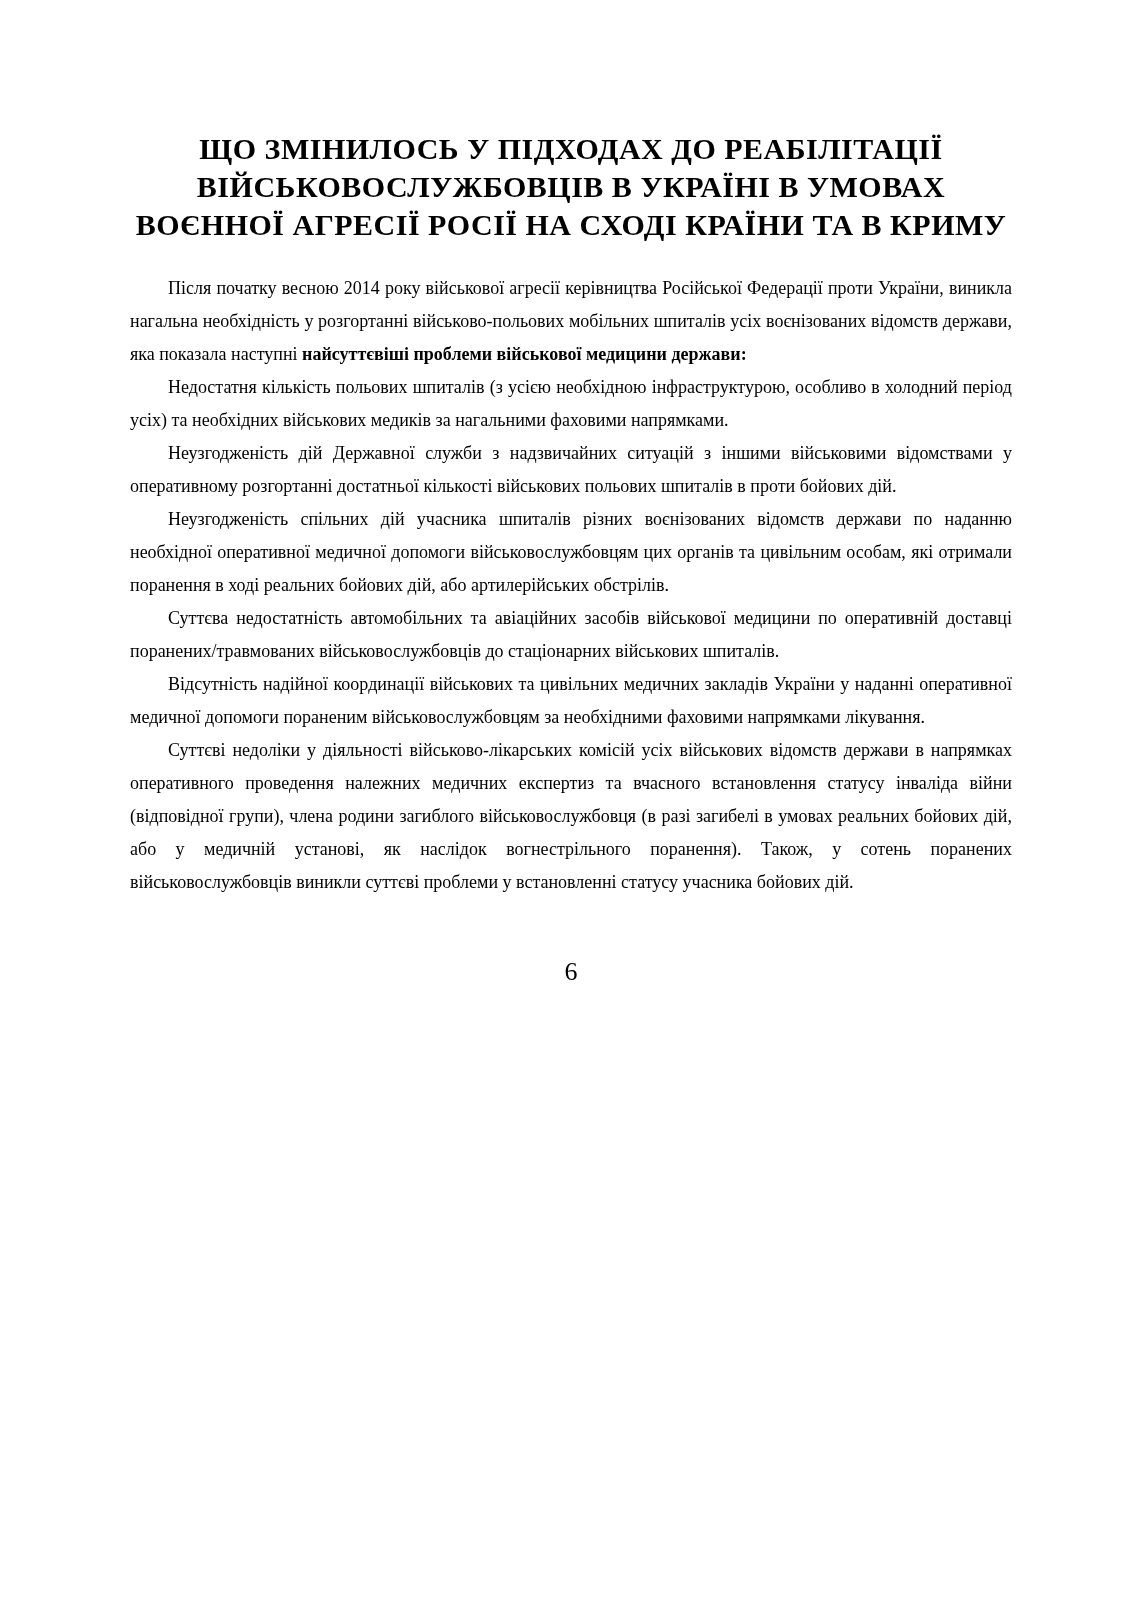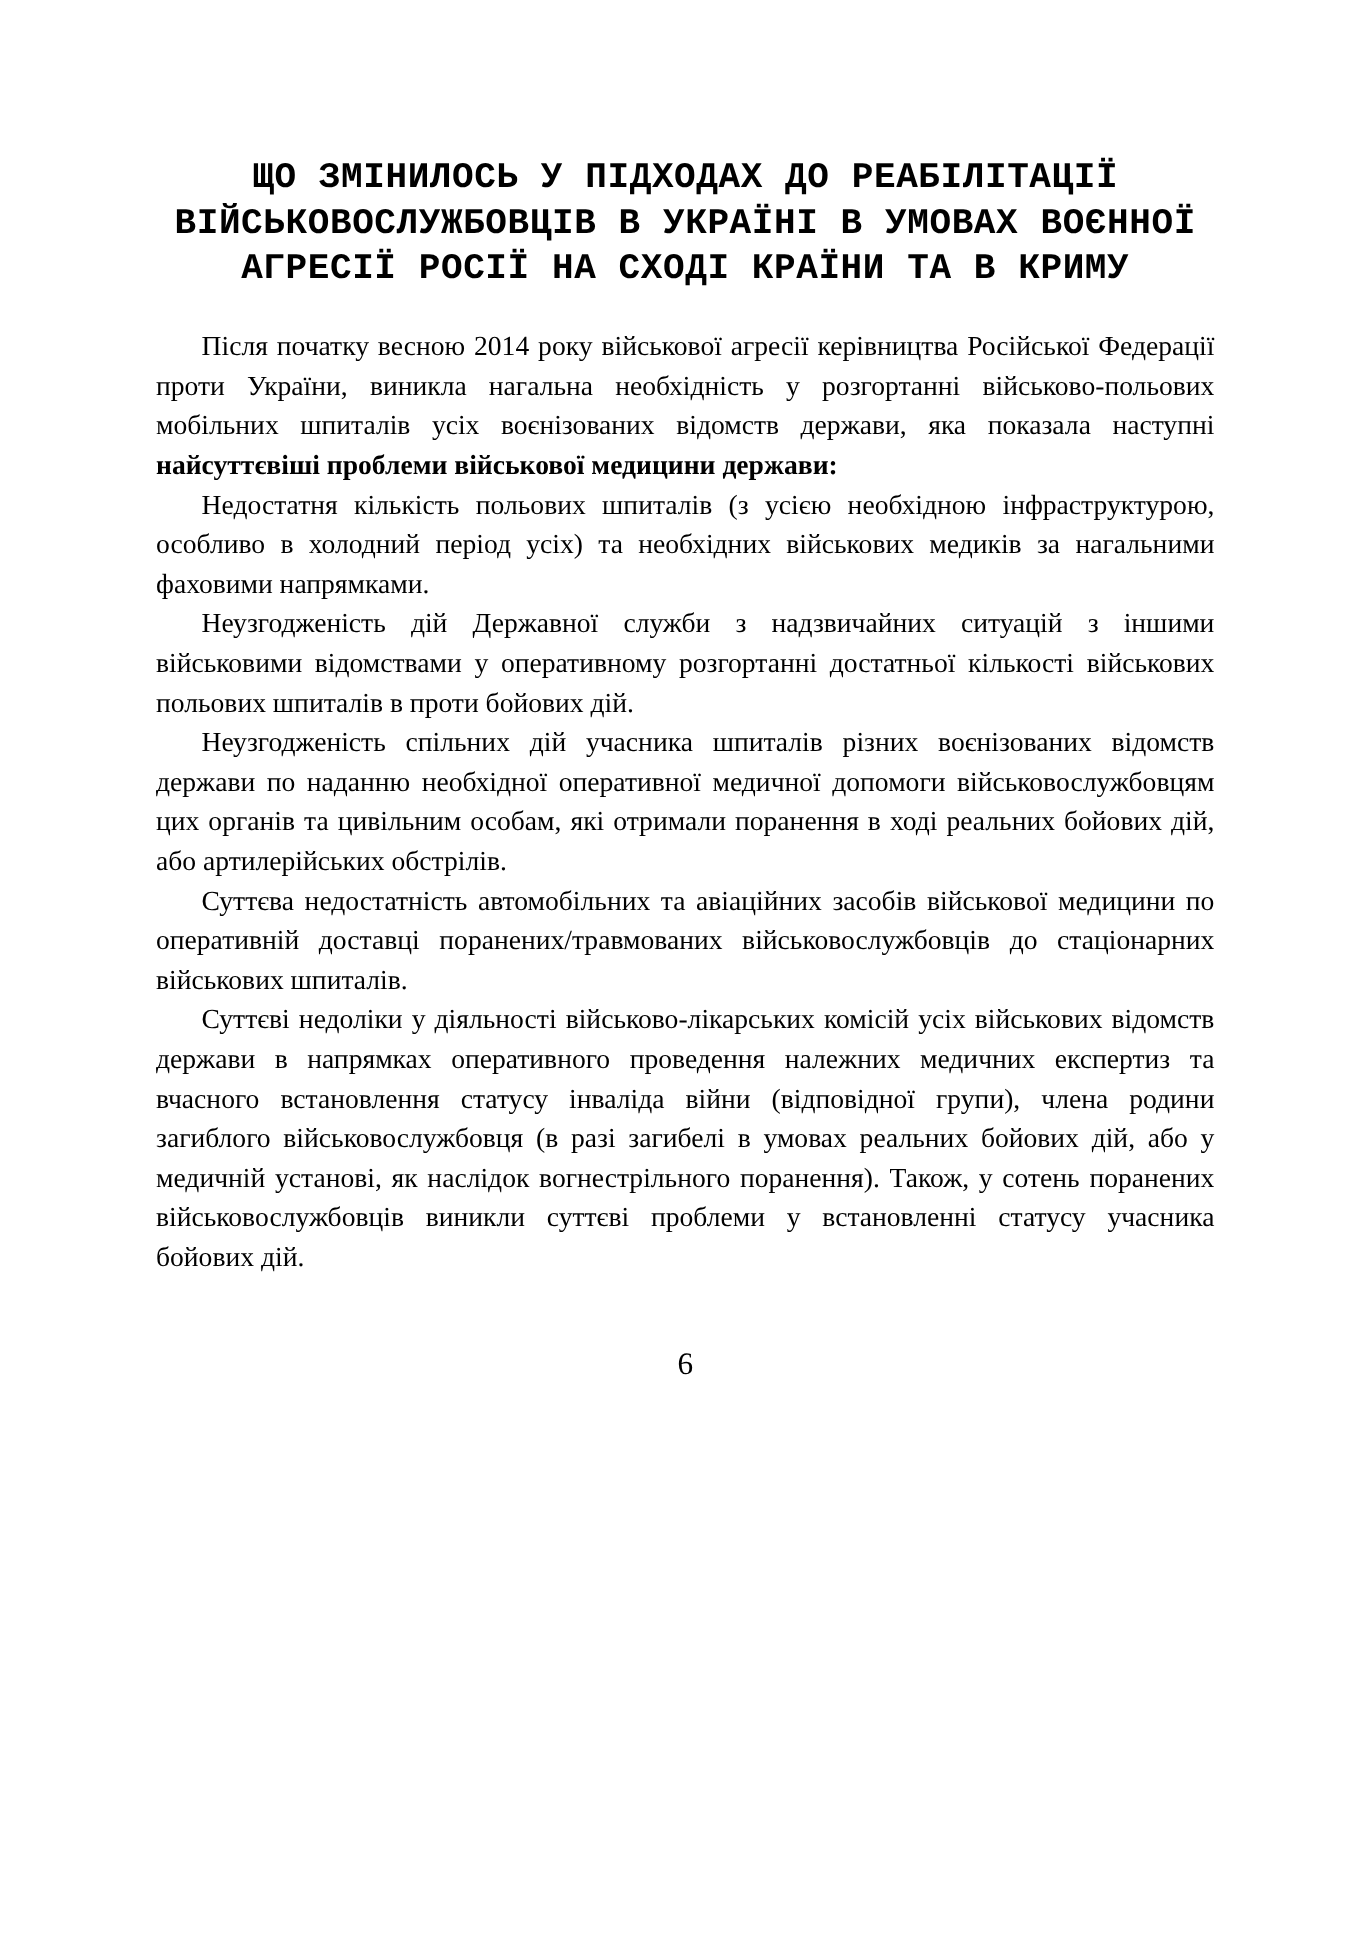--- a/index.html
+++ b/index.html
@@ -14,32 +14,32 @@
     color: #000000;
   }
   .page {
     box-sizing: border-box;
     width: 1142px;
     height: 1615px;
     padding: 130px 130px 0 130px;
     background: #ffffff;
   }
   .title {
-    font-family: Liberation Mono, monospace;
+    font-family: Liberation Serif, serif;
     font-weight: bold;
     font-size: 30px;
     line-height: 38px;
     text-align: center;
     letter-spacing: 0.5px;
     margin: 0 0 28px 0;
     color: #000000;
   }
   .body-text p.para {
     font-family: "Liberation Serif", serif;
-    font-size: 23px;
+    font-size: 18px;
     line-height: 33px;
     text-align: justify;
     text-indent: 38px;
     margin: 0;
     color: #000000;
   }
   .bold {
     font-weight: bold;
   }
   .page-number {
@@ -55,17 +55,18 @@
 
 <div class="page">
   <h1 class="title">ЩО ЗМІНИЛОСЬ У ПІДХОДАХ ДО РЕАБІЛІТАЦІЇ ВІЙСЬКОВОСЛУЖБОВЦІВ В УКРАЇНІ В УМОВАХ ВОЄННОЇ АГРЕСІЇ РОСІЇ НА СХОДІ КРАЇНИ ТА В КРИМУ</h1>
 
   <div class="body-text" id="document-body">
       <p class="para"><span>Після початку весною 2014 року військової агресії керівництва Російської Федерації проти України, виникла нагальна необхідність у розгортанні військово-польових мобільних шпиталів усіх воєнізованих відомств держави, яка показала наступні </span><span class="bold">найсуттєвіші проблеми військової медицини держави:</span></p>
       <p class="para"><span>Недостатня кількість польових шпиталів (з усією необхідною інфраструктурою, особливо в холодний період усіх) та необхідних військових медиків за нагальними фаховими напрямками.</span></p>
       <p class="para"><span>Неузгодженість дій Державної служби з надзвичайних ситуацій з іншими військовими відомствами у оперативному розгортанні достатньої кількості військових польових шпиталів в проти бойових дій.</span></p>
       <p class="para"><span>Неузгодженість спільних дій учасника шпиталів різних воєнізованих відомств держави по наданню необхідної оперативної медичної допомоги військовослужбовцям цих органів та цивільним особам, які отримали поранення в ході реальних бойових дій, або артилерійських обстрілів.</span></p>
       <p class="para"><span>Суттєва недостатність автомобільних та авіаційних засобів військової медицини по оперативній доставці поранених/травмованих військовослужбовців до стаціонарних військових шпиталів.</span></p>
+      <p class="para"><span>Відсутність надійної координації військових та цивільних медичних закладів України у наданні оперативної медичної допомоги пораненим військовослужбовцям за необхідними фаховими напрямками лікування.</span></p>
       <p class="para"><span>Суттєві недоліки у діяльності військово-лікарських комісій усіх військових відомств держави в напрямках оперативного проведення належних медичних експертиз та вчасного встановлення статусу інваліда війни (відповідної групи), члена родини загиблого військовослужбовця (в разі загибелі в умовах реальних бойових дій, або у медичній установі, як наслідок вогнестрільного поранення). Також, у сотень поранених військовослужбовців виникли суттєві проблеми у встановленні статусу учасника бойових дій.</span></p>
     </div>
 
   <div class="page-number">6</div>
 </div>
 
 </body></html>

